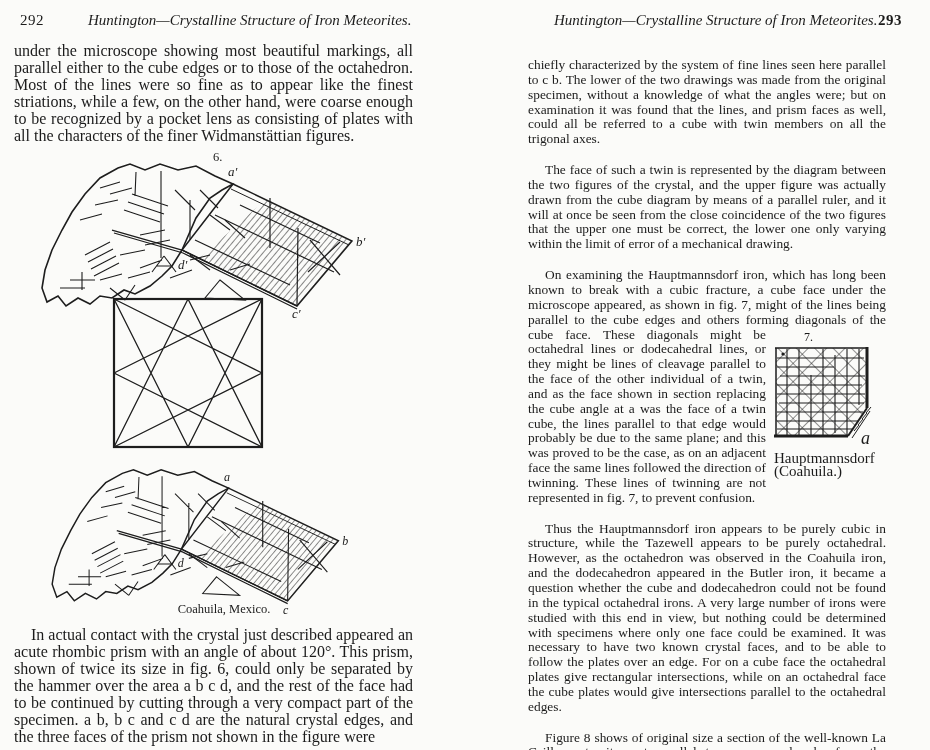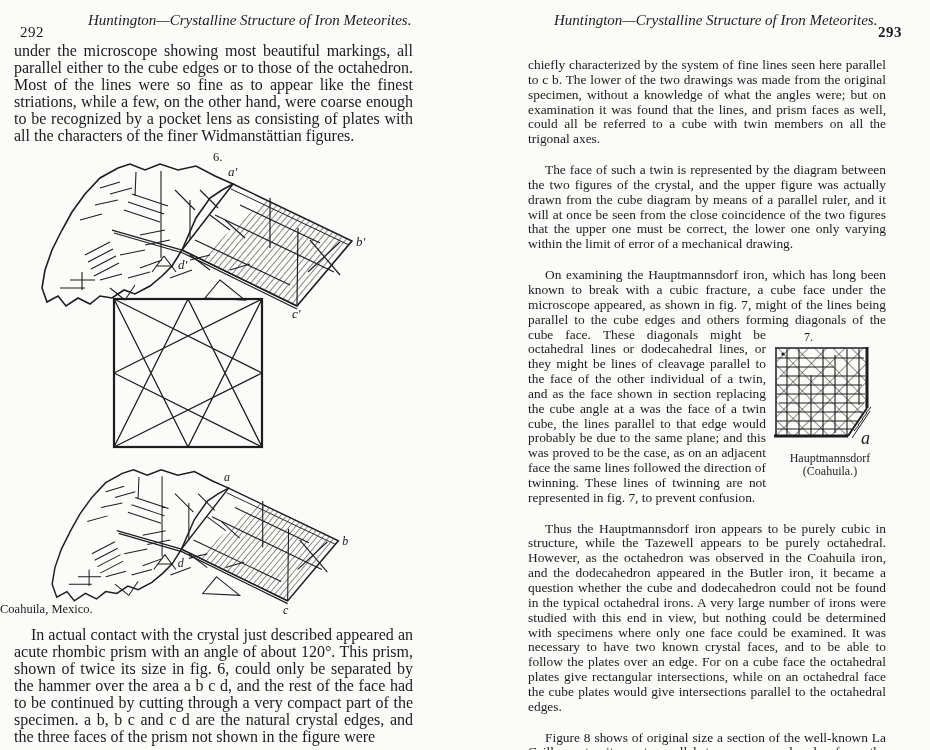--- a/index.html
+++ b/index.html
@@ -6,21 +6,21 @@
   body{
     width:930px;height:750px;position:relative;overflow:hidden;
     background:#fbfbf9;color:#1b1b1b;
     font-family:"Liberation Serif", serif;
   }
   .page{position:absolute;top:0;width:465px;height:750px;overflow:hidden;}
   .page-left{left:0;}
   .page-right{left:465px;}
 
   .running-head{position:absolute;top:12px;left:0;right:0;height:20px;font-size:15px;}
-  .folio{position:absolute;font-style:normal;letter-spacing:.5px;margin-top:12px;}
+  .folio{position:absolute;font-style:normal;letter-spacing:.5px;}
   .head-title{position:absolute;font-style:italic;white-space:nowrap;margin-left:36px;}
   .page-left .folio{left:20px;}
   .page-left .head-title{left:52px;}
   .page-right .head-title{left:53px;}
   .page-right .folio{left:413px;font-weight:bold;}
 
   .body-text{
     position:absolute;margin:0;text-align:justify;
     hyphens:none;
   }
@@ -28,31 +28,31 @@
   .indent{text-indent:17px;}
 
   .col-right{position:absolute;left:47px;top:42px;width:390px;}
   .pr{position:static;font-size:13.4px;line-height:14.85px;text-align:justify;margin:16px;}
 
   .fig6{position:absolute;left:0;top:150px;width:465px;height:478px;}
   .fig6-number{position:absolute;left:213px;top:0;font-size:12.5px;}
   .fig6-upper{position:absolute;left:40px;top:10px;}
   .fig6-square{position:absolute;left:112px;top:146px;}
   .fig6-lower{position:absolute;left:50px;top:316px;}
-  .fig6-caption{position:absolute;left:0;top:452px;width:424px;text-align:left;font-size:12.5px;}
+  .fig6-caption{position:absolute;left:12px;top:452px;width:424px;text-align:center;font-size:12.5px;}
 
   .flbl{font-family:"Liberation Serif",serif;font-style:italic;font-size:13px;fill:#1b1b1b;}
 
   .fig7{
     float:right;width:112px;height:156px;
     margin:2px 0 2px 8px;display:block;text-indent:0;
   }
   .fig7-number{display:block;text-align:left;padding-left:30px;font-size:12px;line-height:14px;}
   .fig7-svg{display:block;margin:1px 0 0 0;}
-  .fig7-caption{display:block;text-align:center;font-size:12px;line-height:13px;margin-top:3px;}
+  .fig7-caption{display:block;font-size:15px;line-height:13px;margin-top:3px;}
   .fig7-caption span{display:block;}
 
   svg{overflow:visible;}
   .ink{stroke:#1d1d1d;fill:none;}
 </style>
 </head>
 <body>
 
 <div class="book">
 

